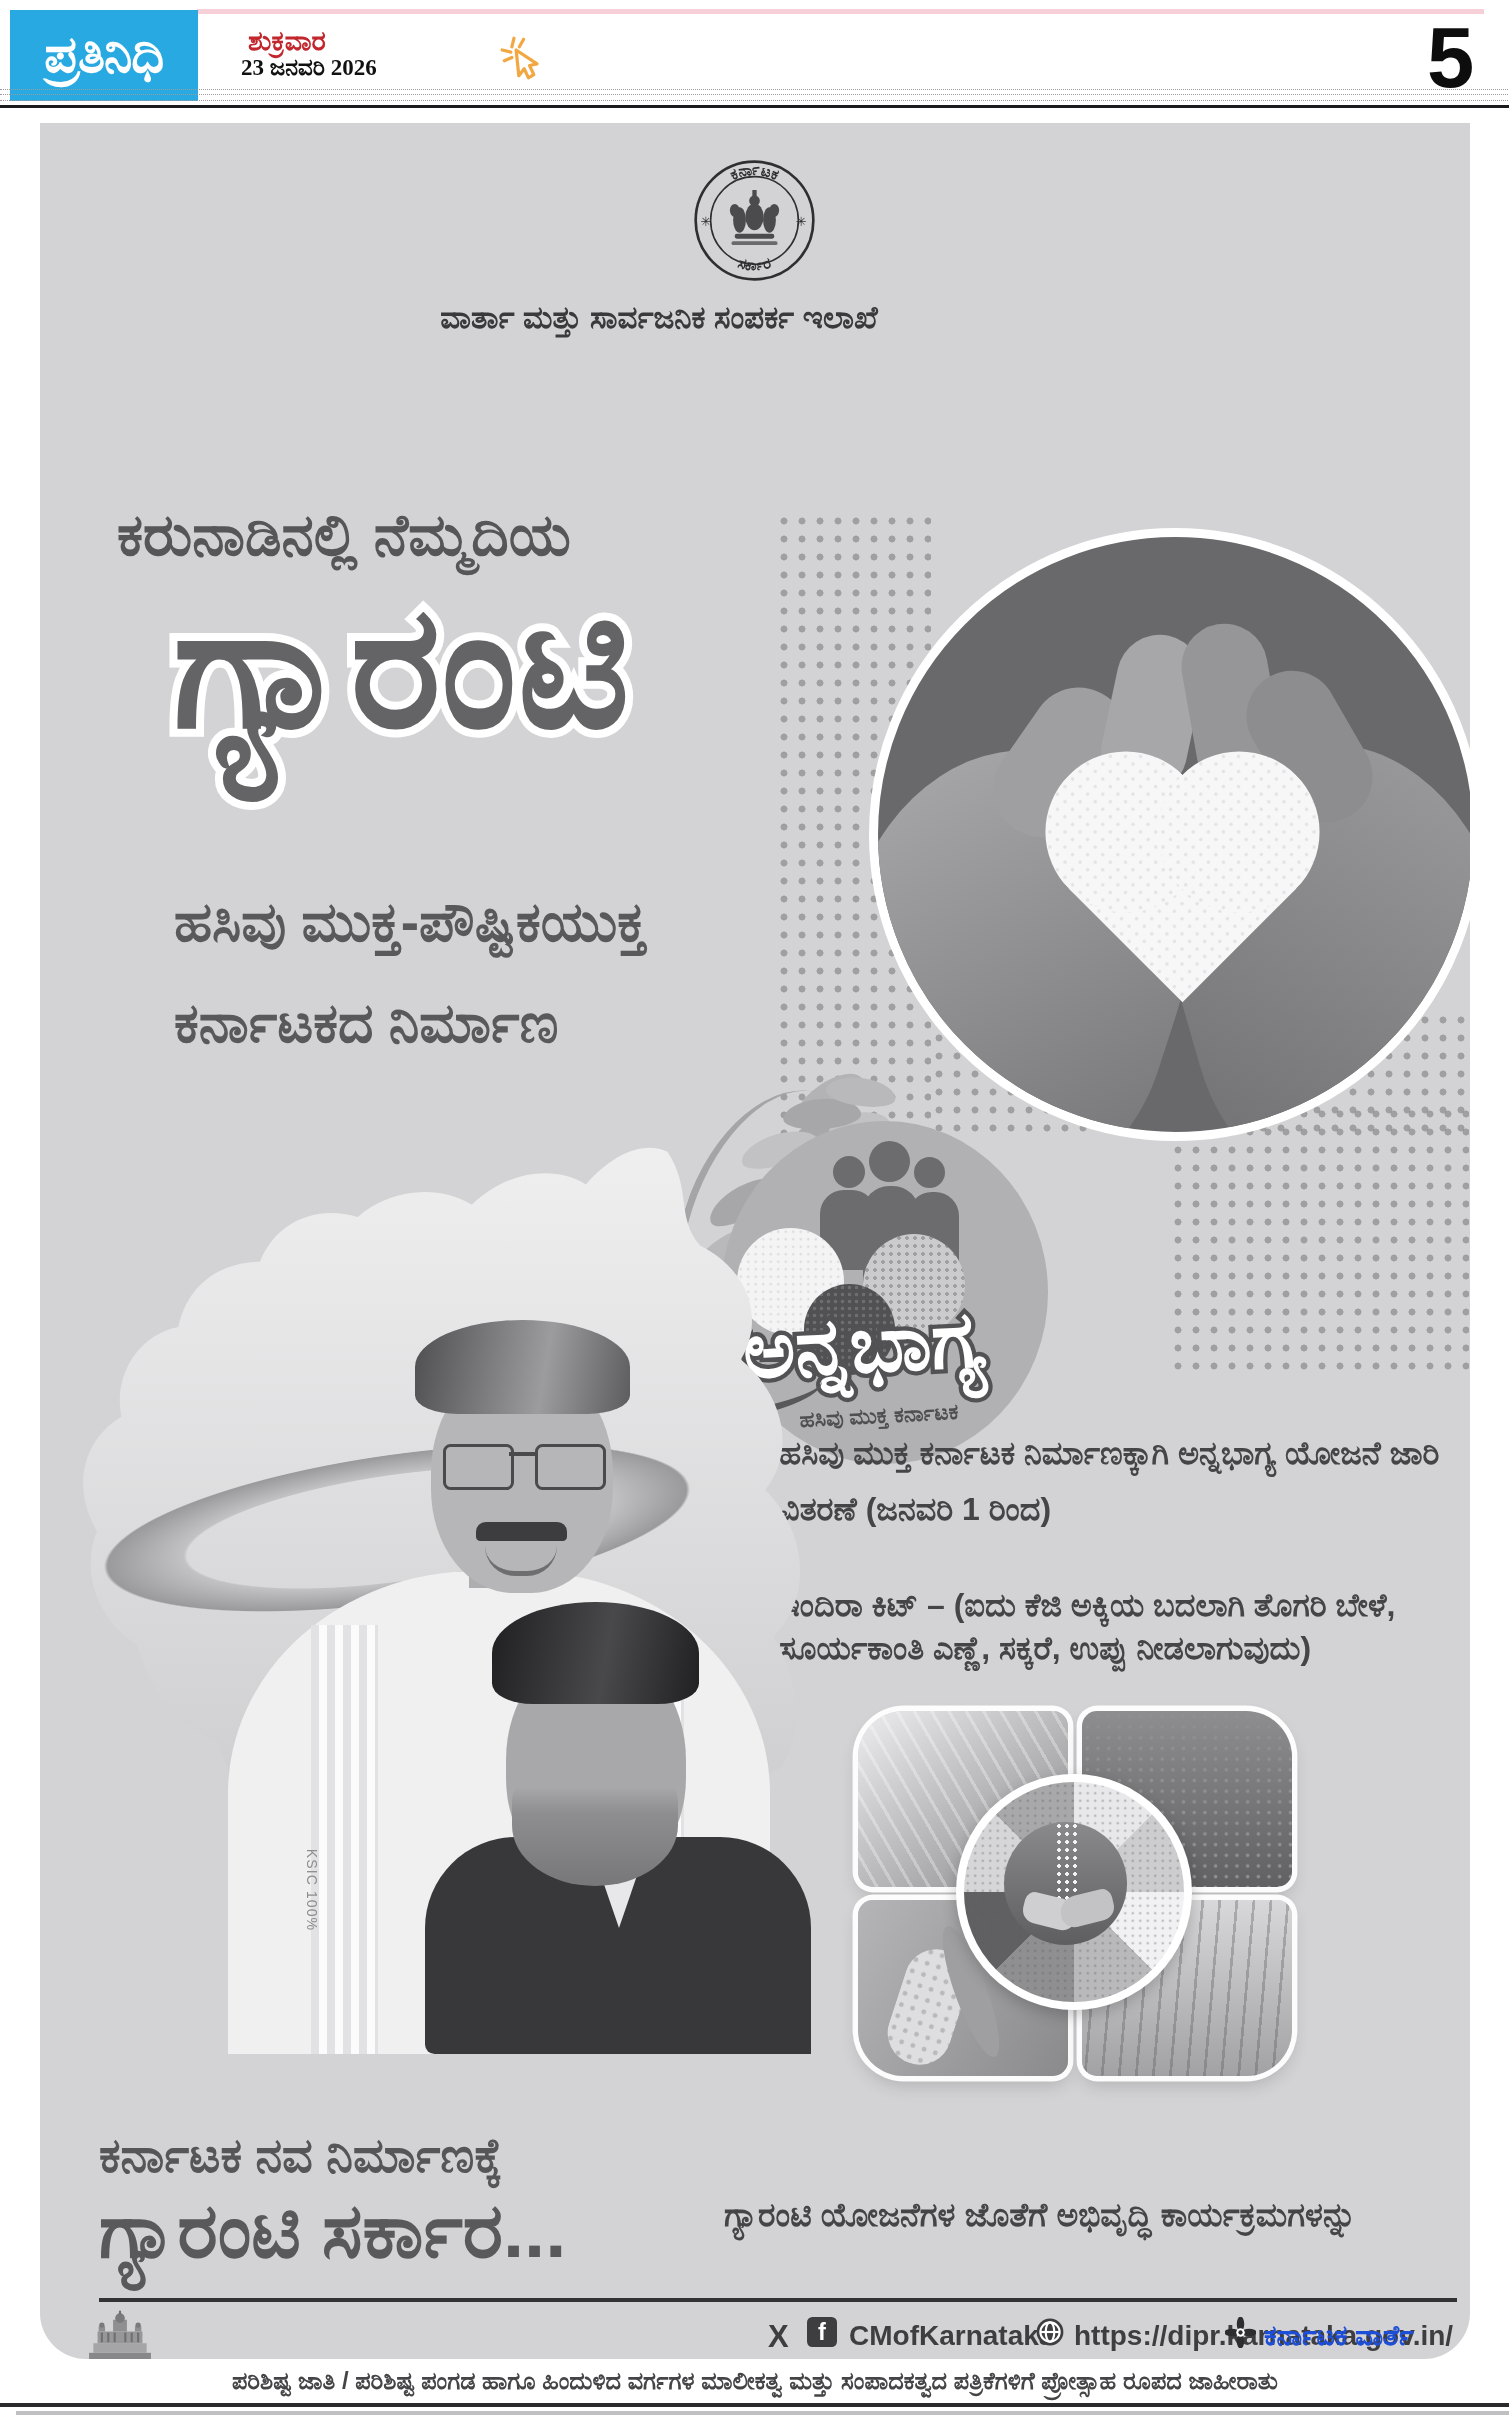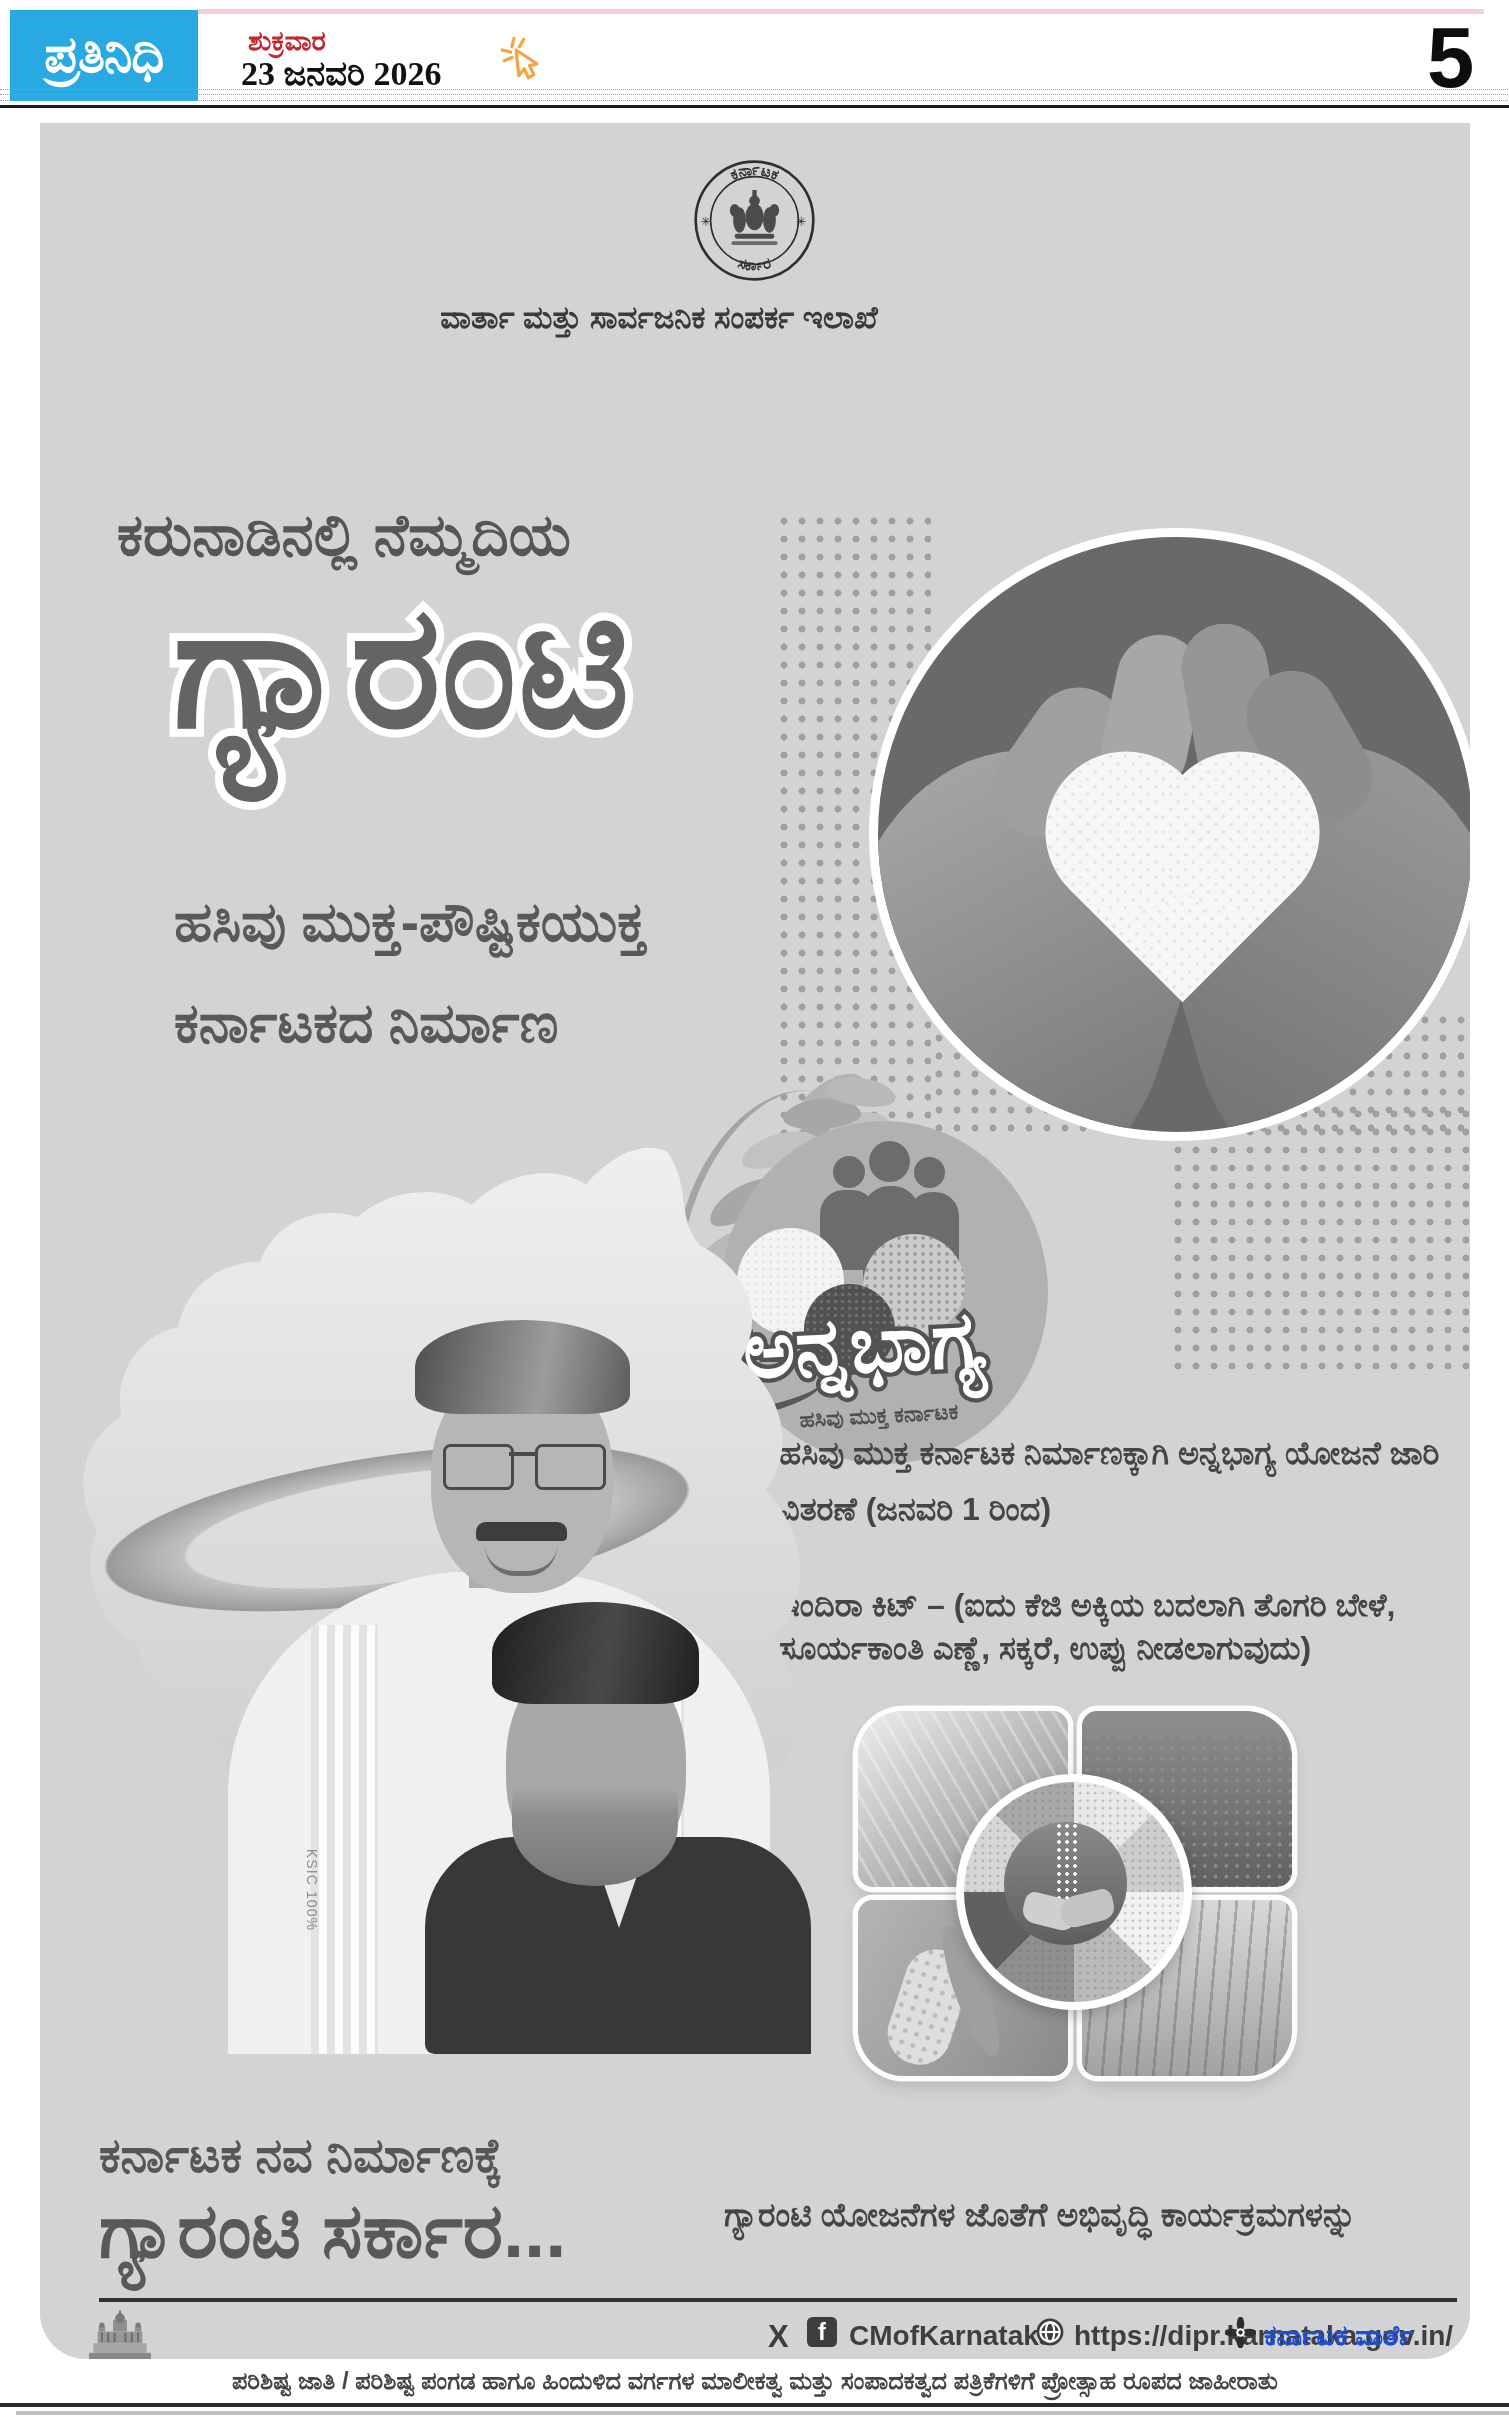--- a/index.html
+++ b/index.html
@@ -6,21 +6,21 @@
   .page{position:relative;width:1510px;height:2426px;background:#ffffff;overflow:hidden;
         font-family:"Liberation Sans","DejaVu Sans",sans-serif;color:#3a3a3c;}
   .abs{position:absolute;}
   .nw{white-space:nowrap;}
   
   .logo-box{left:9.7px;top:9.7px;width:188px;height:91px;background:#29a9e1;display:flex;
             align-items:center;justify-content:center;}
   .logo-text{color:#ffffff;font-weight:bold;font-size:51px;letter-spacing:-1.1px;}
   .pink-strip{left:197px;top:8.6px;width:1287px;height:5.4px;background:#f6cfd8;}
   .day-txt{left:248px;top:26px;color:#c1272d;font-size:27px;font-weight:bold;}
-  .date-txt{left:241px;top:55px;color:#111;font-size:34px;font-weight:bold;
+  .date-txt{left:241px;top:55px;color:#111;font-size:23px;font-weight:bold;
             font-family:"Liberation Serif","DejaVu Serif",serif;}
   .site-txt{left:547px;top:33px;color:#c6c6c8;font-size:44px;font-weight:bold;letter-spacing:0.5px;}
   .page-num{left:1427px;top:8.6px;font-size:85px;font-weight:bold;color:#0d0d0d;}
   .dotline{left:0;width:1510px;height:0;border-top:1.6px dotted #9b9b9d;}
   .black-rule{left:0;top:105px;width:1510px;height:3.2px;background:#1b1b1d;}
   
   .adbox{left:40px;top:123px;width:1430px;height:2236px;background:#d3d3d5;
          border-radius:0 0 46px 46px;overflow:hidden;}
   .dots{background-image:radial-gradient(circle,rgba(118,118,120,.55) 3.2px,transparent 3.8px);
         background-size:18px 18px;}

